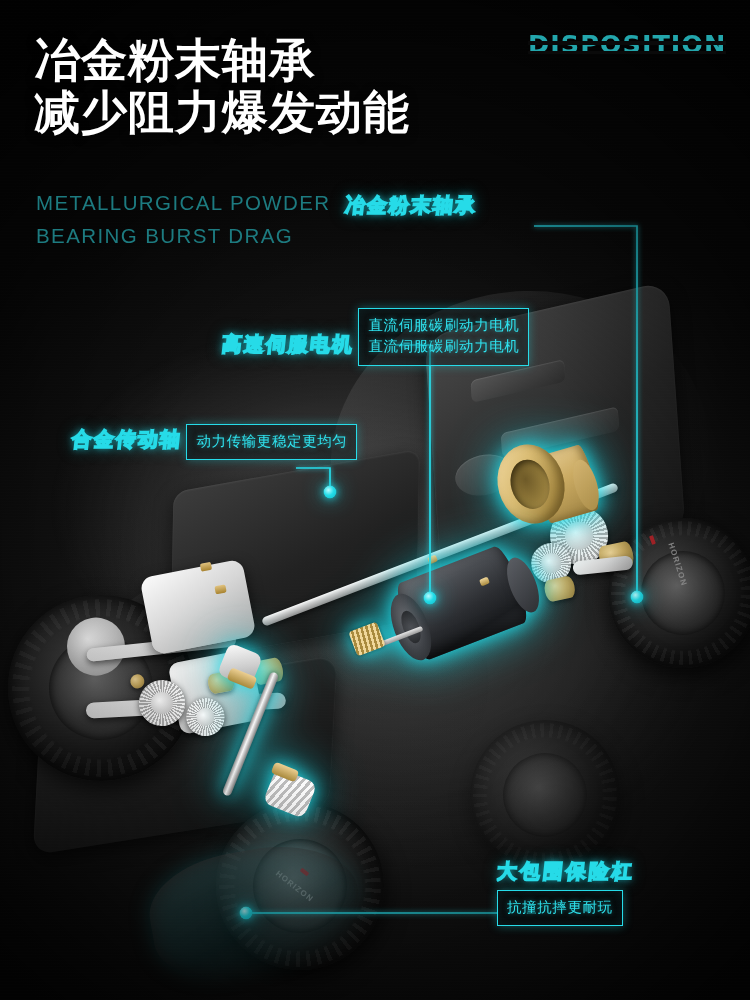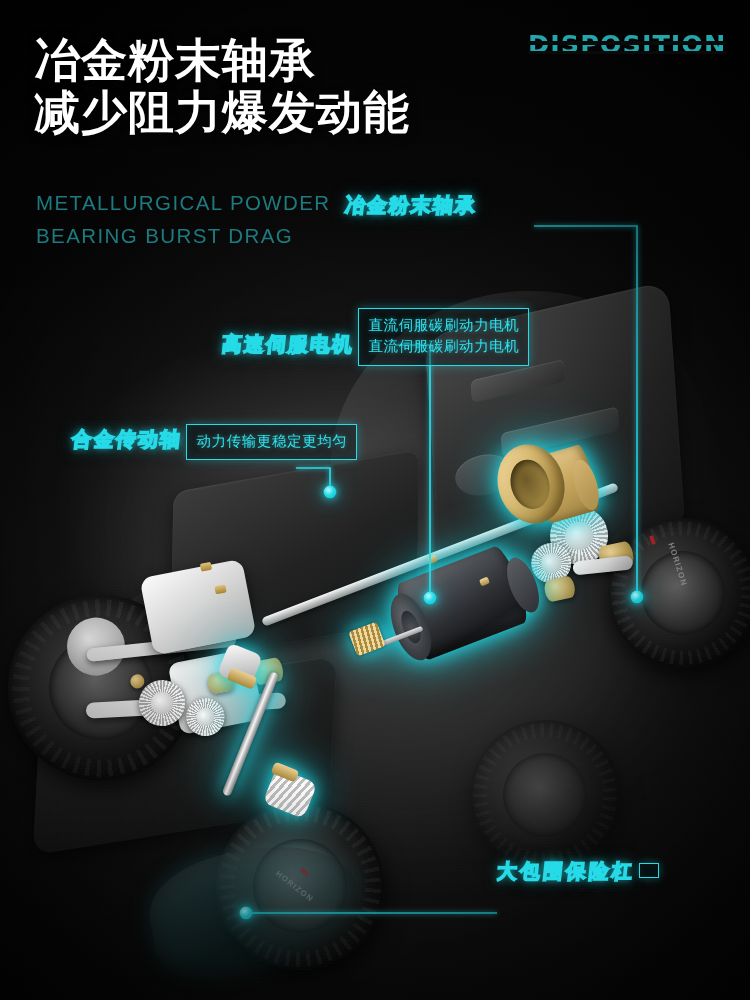--- a/index.html
+++ b/index.html
@@ -484,16 +484,17 @@
   <div class="callout" id="co-shaft">
     <div class="co-title">合金传动轴</div>
     <div class="co-box">
       <div class="co-line">动力传输更稳定更均匀</div>
     </div>
   </div>
 
   <div class="callout" id="co-bumper">
     <div class="co-title">大包围保险杠</div>
     <div class="co-box">
+      <div class="co-line">抗撞抗摔更耐玩</div>
     </div>
   </div>
 
 </div>
 
 </body></html>

